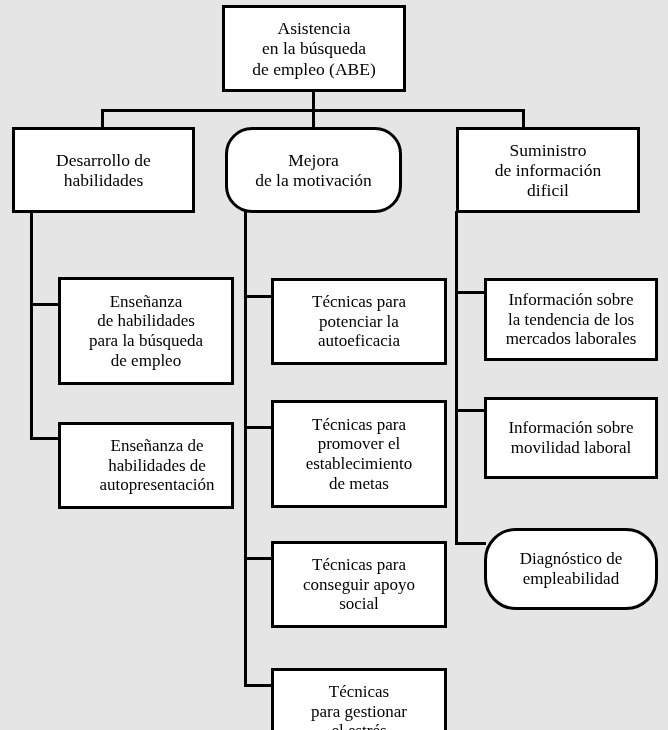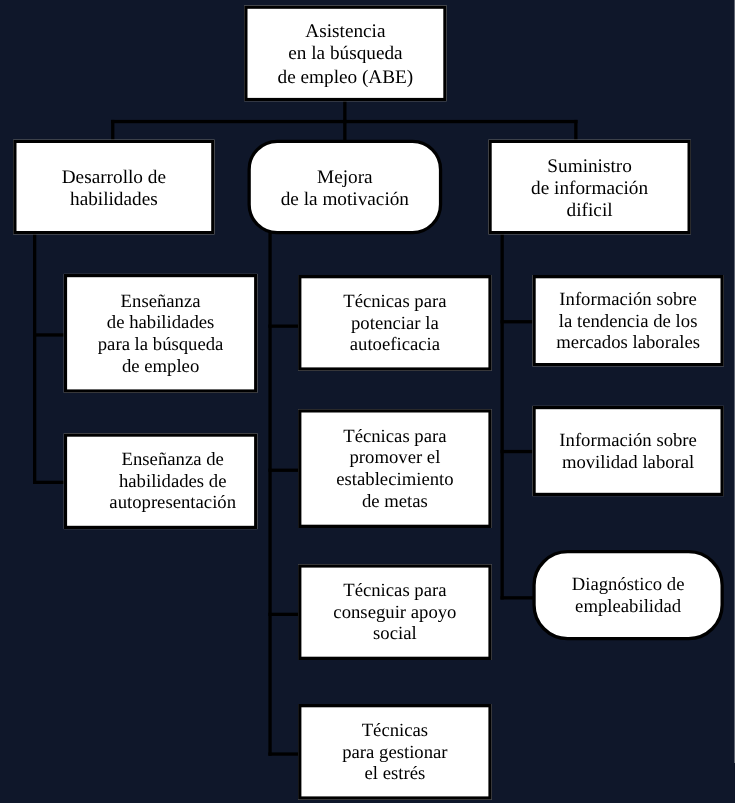--- a/index.html
+++ b/index.html
@@ -9,21 +9,21 @@
     background: #ffffff;
   }
   body {
     font-family: "Liberation Serif", "DejaVu Serif", serif;
     color: #000000;
   }
   #diagram {
     position: relative;
     width: 668px;
     height: 730px;
-    background: #0f172a;
+    background: #e5e5e5;
     overflow: hidden;
   }
   .node {
     position: absolute;
     box-sizing: border-box;
     background: #ffffff;
     border: 3px solid #000000;
     display: flex;
     align-items: center;
     justify-content: center;
@@ -31,21 +31,21 @@
     line-height: 1.16;
     z-index: 2;
   }
   .node .label {
     display: block;
     white-space: pre-line;
     padding: 0 4px;
   }
   .node.root { font-size: 17.5px; }
   .node.level2 { font-size: 17.5px; }
-  .node.leaf { font-size: 17px; }
+  .node.leaf { font-size: 17px; margin-top: 28px; }
   .connector {
     position: absolute;
     background: #000000;
     z-index: 1;
   }
   .connector.h { height: 3px; }
   .connector.v { width: 3px; }
 </style>
 </head>
 <body>
@@ -84,21 +84,21 @@
   <div class="node level2" style="left:12px; top:127px; width:183px; height:86px;text-align:center;">
     <span class="label">Desarrollo de
 habilidades</span>
   </div>
 
   <div class="node level2" style="left:225px; top:127px; width:177px; height:86px;border-radius:27px;">
     <span class="label">Mejora
 de la motivación</span>
   </div>
 
-  <div class="node level2" style="left:444px; top:127px; width:184px; height:86px;">
+  <div class="node level2" style="left:456px; top:127px; width:184px; height:86px;">
     <span class="label">Suministro
 de información
 dificil</span>
   </div>
 
   <div class="node leaf" style="left:58px; top:249px; width:176px; height:108px;">
     <span class="label">Enseñanza
 de habilidades
 para la búsqueda
 de empleo</span>

